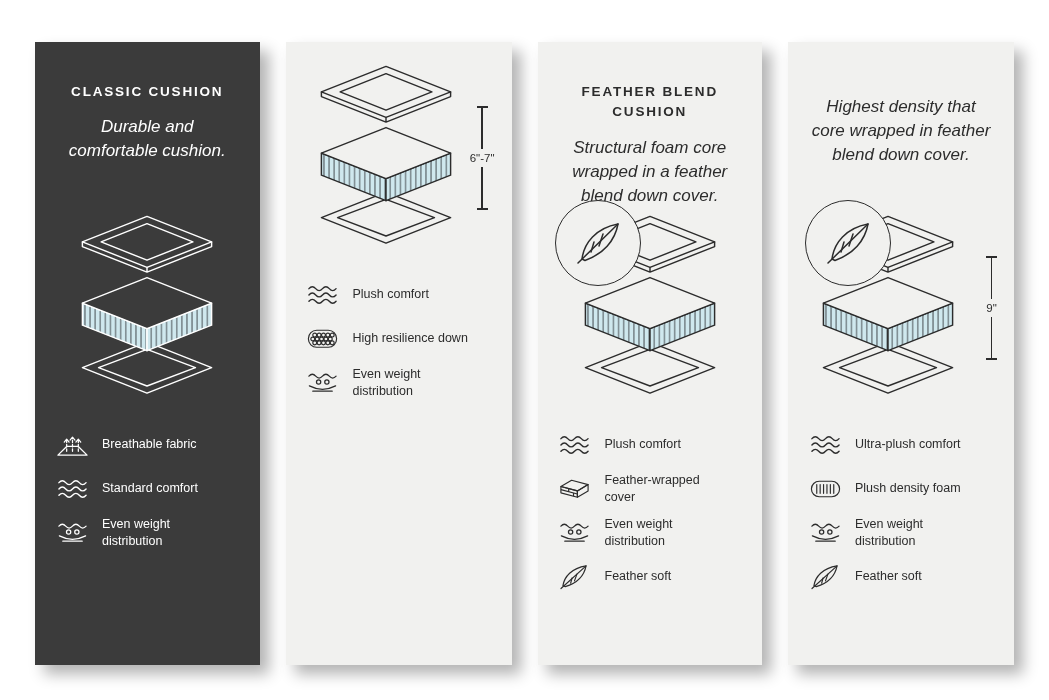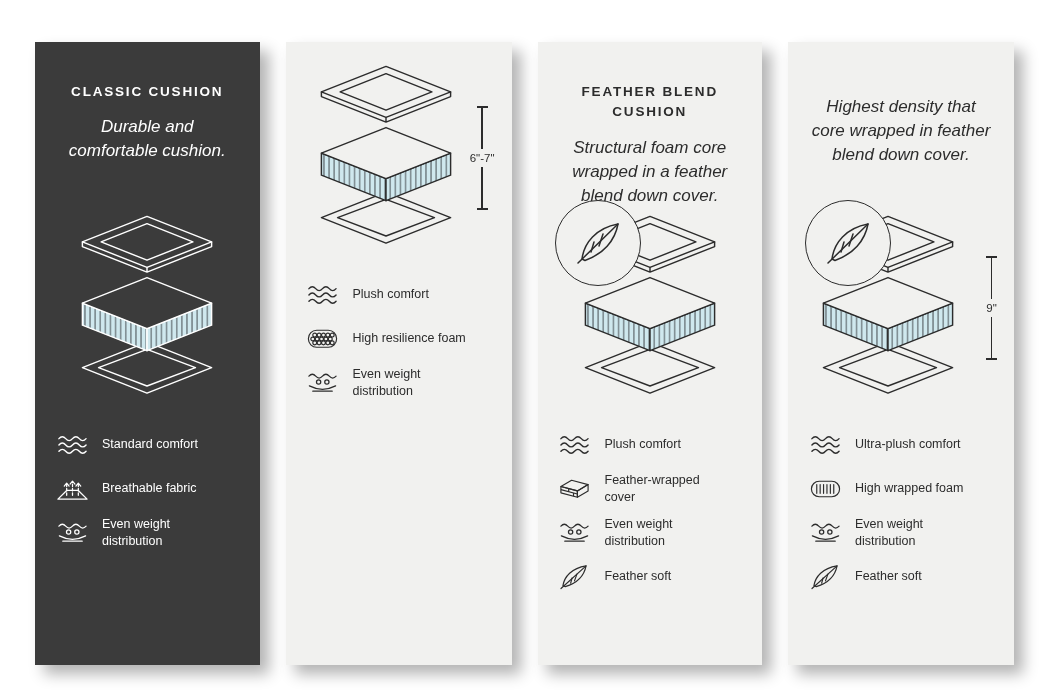--- a/index.html
+++ b/index.html
@@ -167,32 +167,32 @@
         <path class="cu-face" d="M100,76 L176,106 L100,136 L24,106 Z"></path>
         <path class="cu-face" d="M100,4 L176,34 L100,64 L24,34 Z"></path>
         <path d="M100,12.5 L154,34 L100,55.5 L46,34 Z"></path>
         <path d="M24,34 V39.5 M176,34 V39.5 M100,64 V69.5 M24,39.5 L100,69.5 L176,39.5"></path>
       </svg>
     </div>
     <div class="features">
       <div class="feature">
         <span class="ficon">
             <svg>
+              <use href="#i-breathe"></use>
+            </svg>
+          </span>
+        <span class="flabel">Breathable fabric</span>
+      </div>
+      <div class="feature">
+        <span class="ficon">
+            <svg>
               <use href="#i-waves"></use>
             </svg>
           </span>
         <span class="flabel">Standard comfort</span>
-      </div>
-      <div class="feature">
-        <span class="ficon">
-            <svg>
-              <use href="#i-breathe"></use>
-            </svg>
-          </span>
-        <span class="flabel">Breathable fabric</span>
       </div>
       <div class="feature">
         <span class="ficon">
             <svg>
               <use href="#i-weight"></use>
             </svg>
           </span>
         <span class="flabel">Even weight distribution</span>
       </div>
     </div>
@@ -228,21 +228,21 @@
             </svg>
           </span>
         <span class="flabel">Plush comfort</span>
       </div>
       <div class="feature">
         <span class="ficon">
             <svg>
               <use href="#i-bubbles"></use>
             </svg>
           </span>
-        <span class="flabel">High resilience foam</span>
+        <span class="flabel">High resilience down</span>
       </div>
       <div class="feature">
         <span class="ficon">
             <svg>
               <use href="#i-weight"></use>
             </svg>
           </span>
         <span class="flabel">Even weight distribution</span>
       </div>
     </div>
@@ -346,21 +346,21 @@
             </svg>
           </span>
         <span class="flabel">Ultra-plush comfort</span>
       </div>
       <div class="feature">
         <span class="ficon">
             <svg>
               <use href="#i-lines"></use>
             </svg>
           </span>
-        <span class="flabel">High wrapped foam</span>
+        <span class="flabel">Plush density foam</span>
       </div>
       <div class="feature">
         <span class="ficon">
             <svg>
               <use href="#i-weight"></use>
             </svg>
           </span>
         <span class="flabel">Even weight distribution</span>
       </div>
       <div class="feature">

